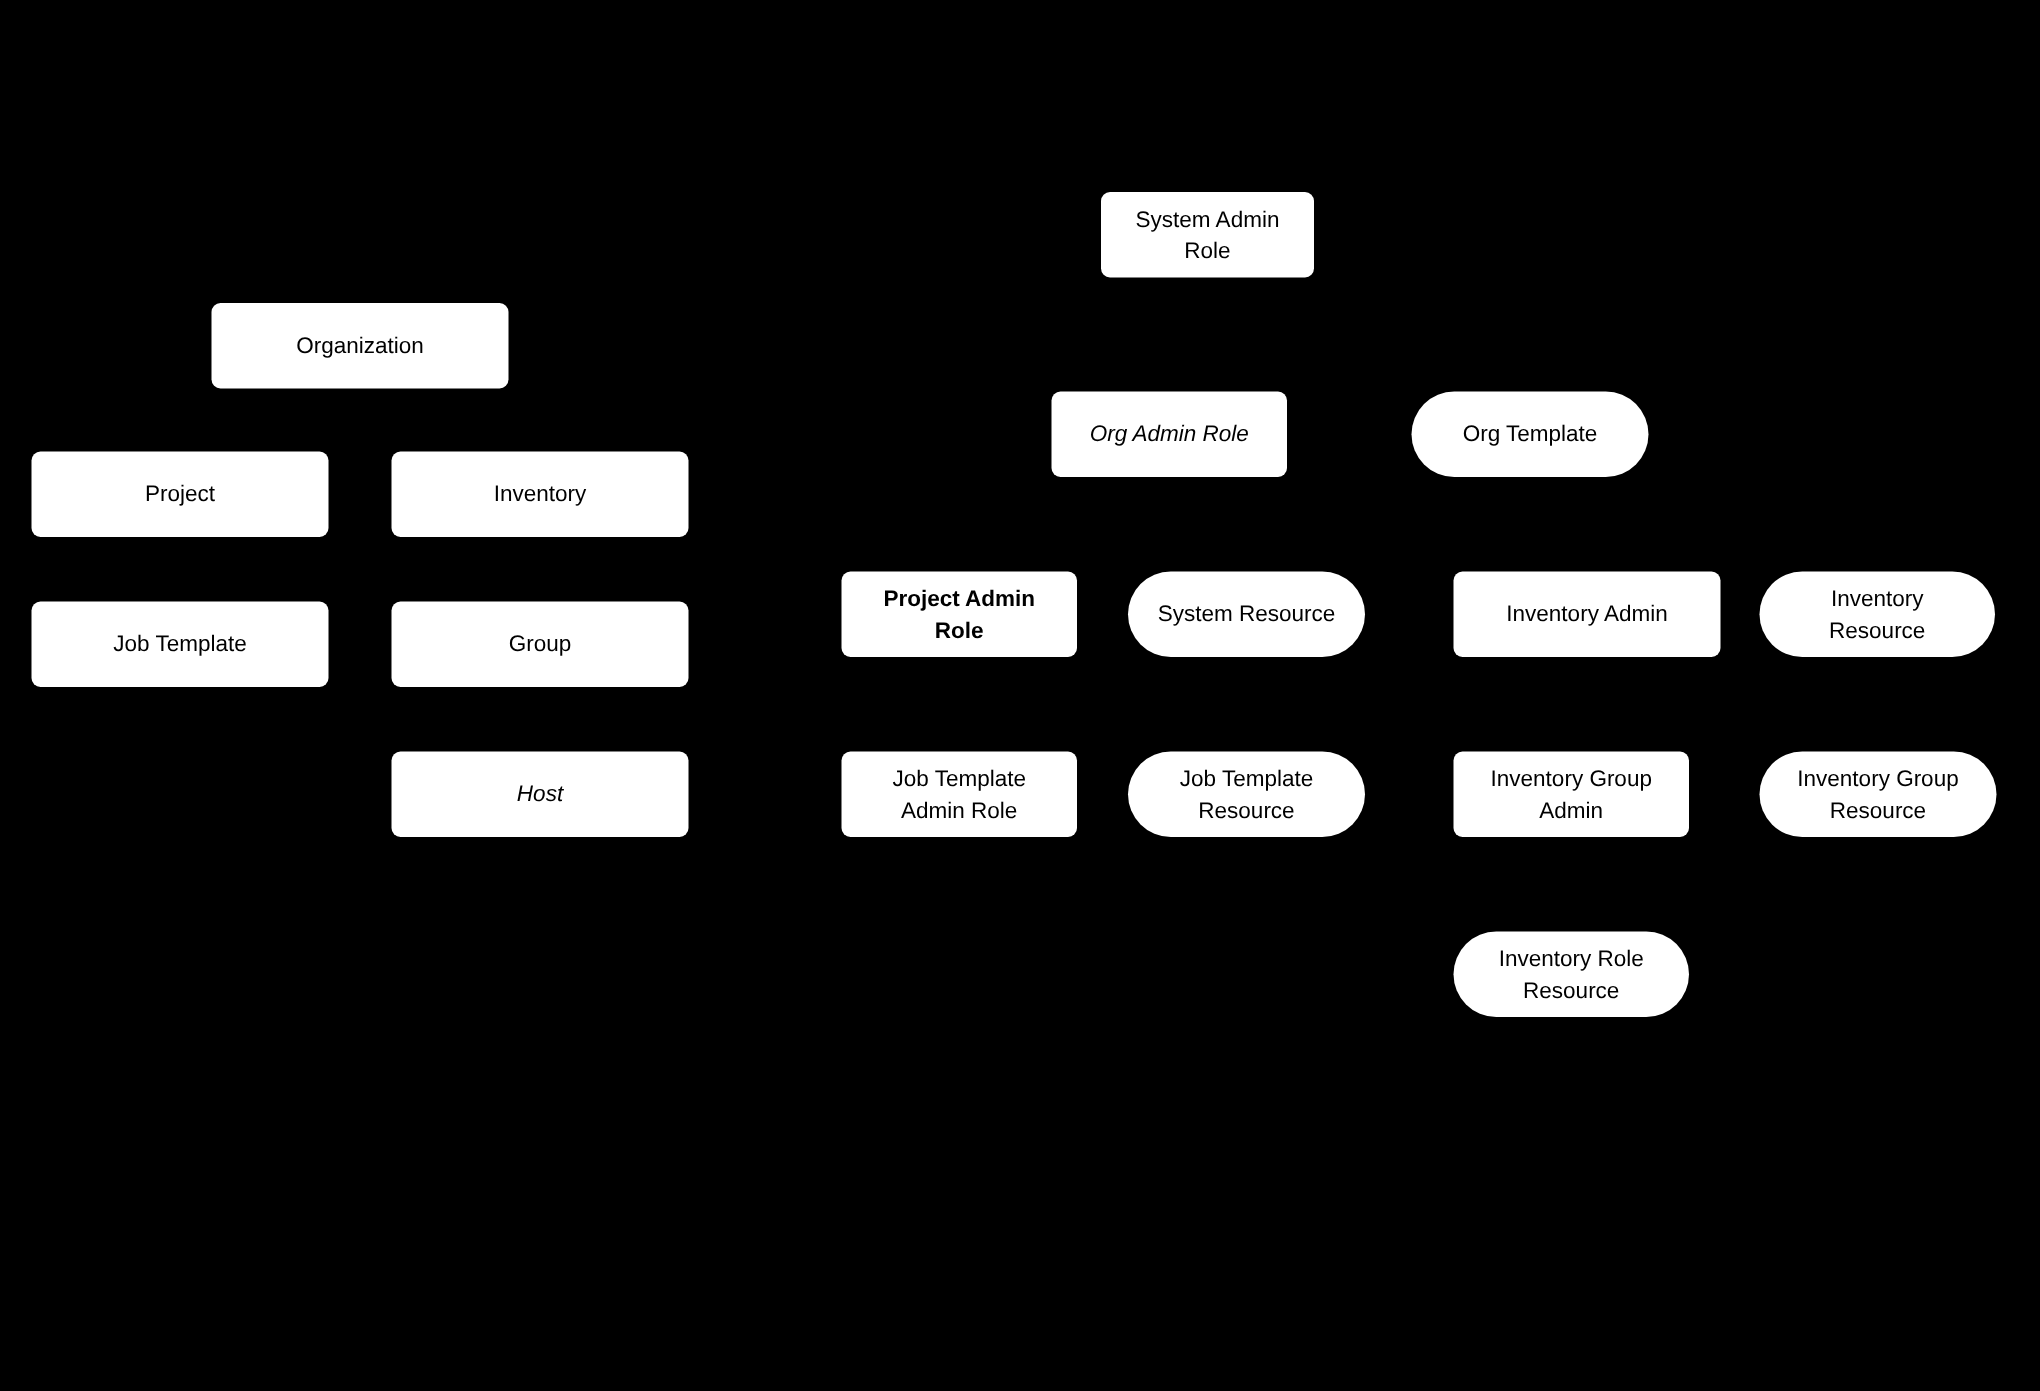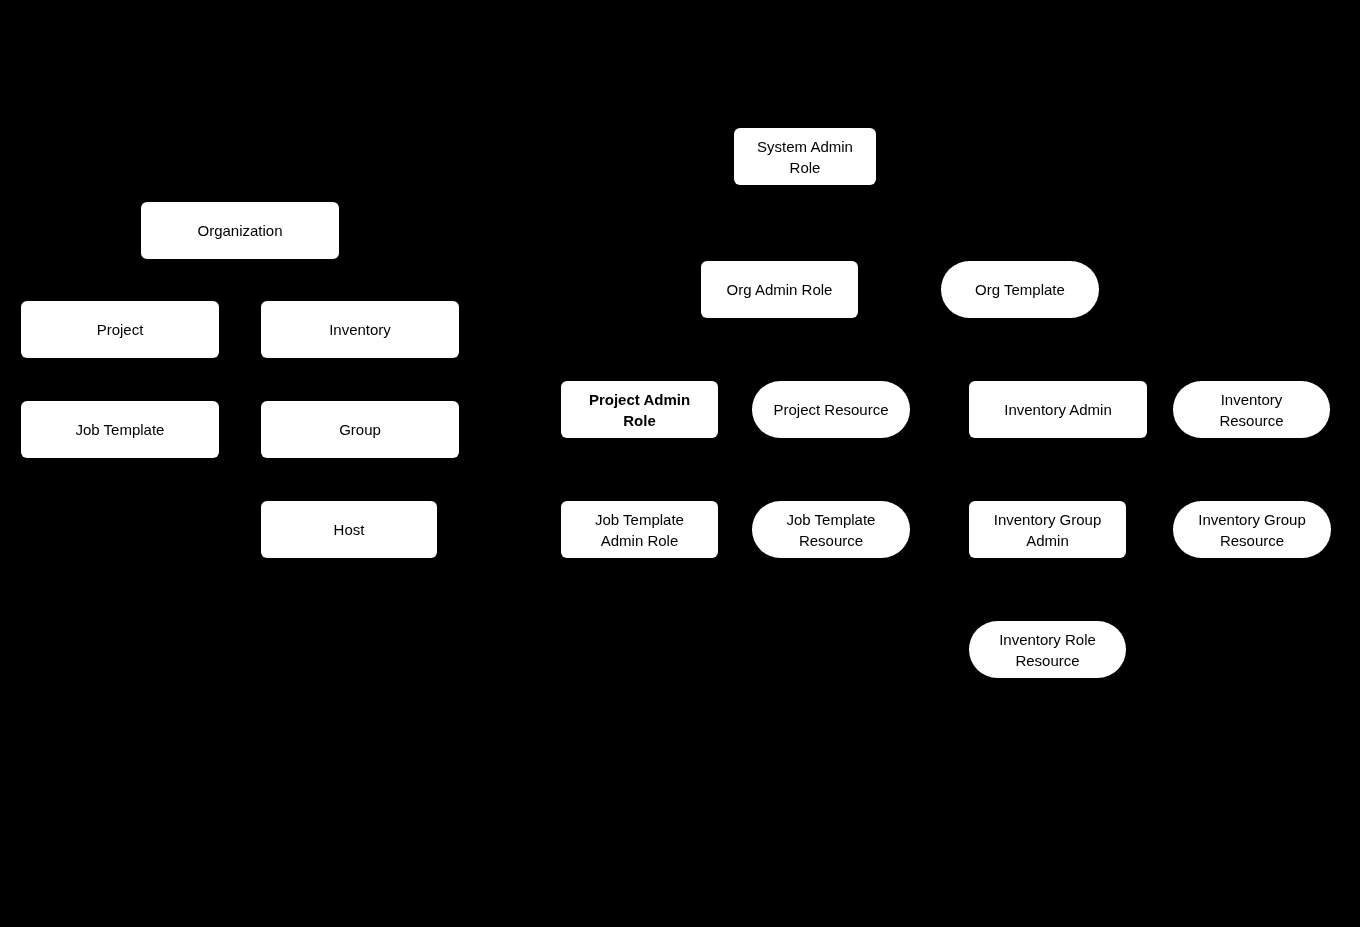--- a/index.html
+++ b/index.html
@@ -30,25 +30,25 @@
   }
   .rect { border-radius: 6px; }
   .pill { border-radius: 28.5px; }
 
   
   .n-organization            { left: 141px; top: 202px; width: 198px; height: 57px; text-align: right; }
   .n-project                 { left:  21px; top: 301px; width: 198px; height: 57px; }
   .n-inventory               { left: 261px; top: 301px; width: 198px; height: 57px; }
   .n-job-template            { left:  21px; top: 401px; width: 198px; height: 57px; }
   .n-group                   { left: 261px; top: 401px; width: 198px; height: 57px; }
-  .n-host                    { left: 261px; top: 501px; width: 176px; height: 57px; }
+  .n-host                    { left: 261px; top: 501px; width: 198px; height: 57px; font-style: italic; }
 
   
   .n-system-admin-role       { left: 701px; top: 128px; width: 142px; height: 57px; margin-left: 33px; }
-  .n-org-admin-role          { left: 701px; top: 261px; width: 157px; height: 57px; }
+  .n-org-admin-role          { left: 701px; top: 261px; width: 157px; height: 57px; font-style: italic; }
   .n-org-resource            { left: 941px; top: 261px; width: 158px; height: 57px; }
   .n-project-admin-role      { left: 561px; top: 381px; width: 157px; height: 57px; font-weight: bold; }
   .n-project-resource        { left: 752px; top: 381px; width: 158px; height: 57px; }
   .n-inventory-admin         { left: 969px; top: 381px; width: 178px; height: 57px; }
   .n-inventory-resource      { left: 1173px; top: 381px; width: 157px; height: 57px; }
   .n-job-template-admin-role { left: 561px; top: 501px; width: 157px; height: 57px; }
   .n-job-template-resource   { left: 752px; top: 501px; width: 158px; height: 57px; }
   .n-inventory-group-admin   { left: 969px; top: 501px; width: 157px; height: 57px; }
   .n-inventory-group-resource{ left: 1173px; top: 501px; width: 158px; height: 57px; }
   .n-inventory-host-resource { left: 969px; top: 621px; width: 157px; height: 57px; }
@@ -85,21 +85,21 @@
     <span>Org Admin Role</span>
   </div>
   <div class="node pill n-org-resource">
     <span>Org Template</span>
   </div>
   <div class="node rect n-project-admin-role">
     <span>Project Admin
 Role</span>
   </div>
   <div class="node pill n-project-resource">
-    <span>Project Resource</span>
+    <span>System Resource</span>
   </div>
   <div class="node rect n-inventory-admin">
     <span>Inventory Admin</span>
   </div>
   <div class="node pill n-inventory-resource">
     <span>Inventory
 Resource</span>
   </div>
   <div class="node rect n-job-template-admin-role">
     <span>Job Template

